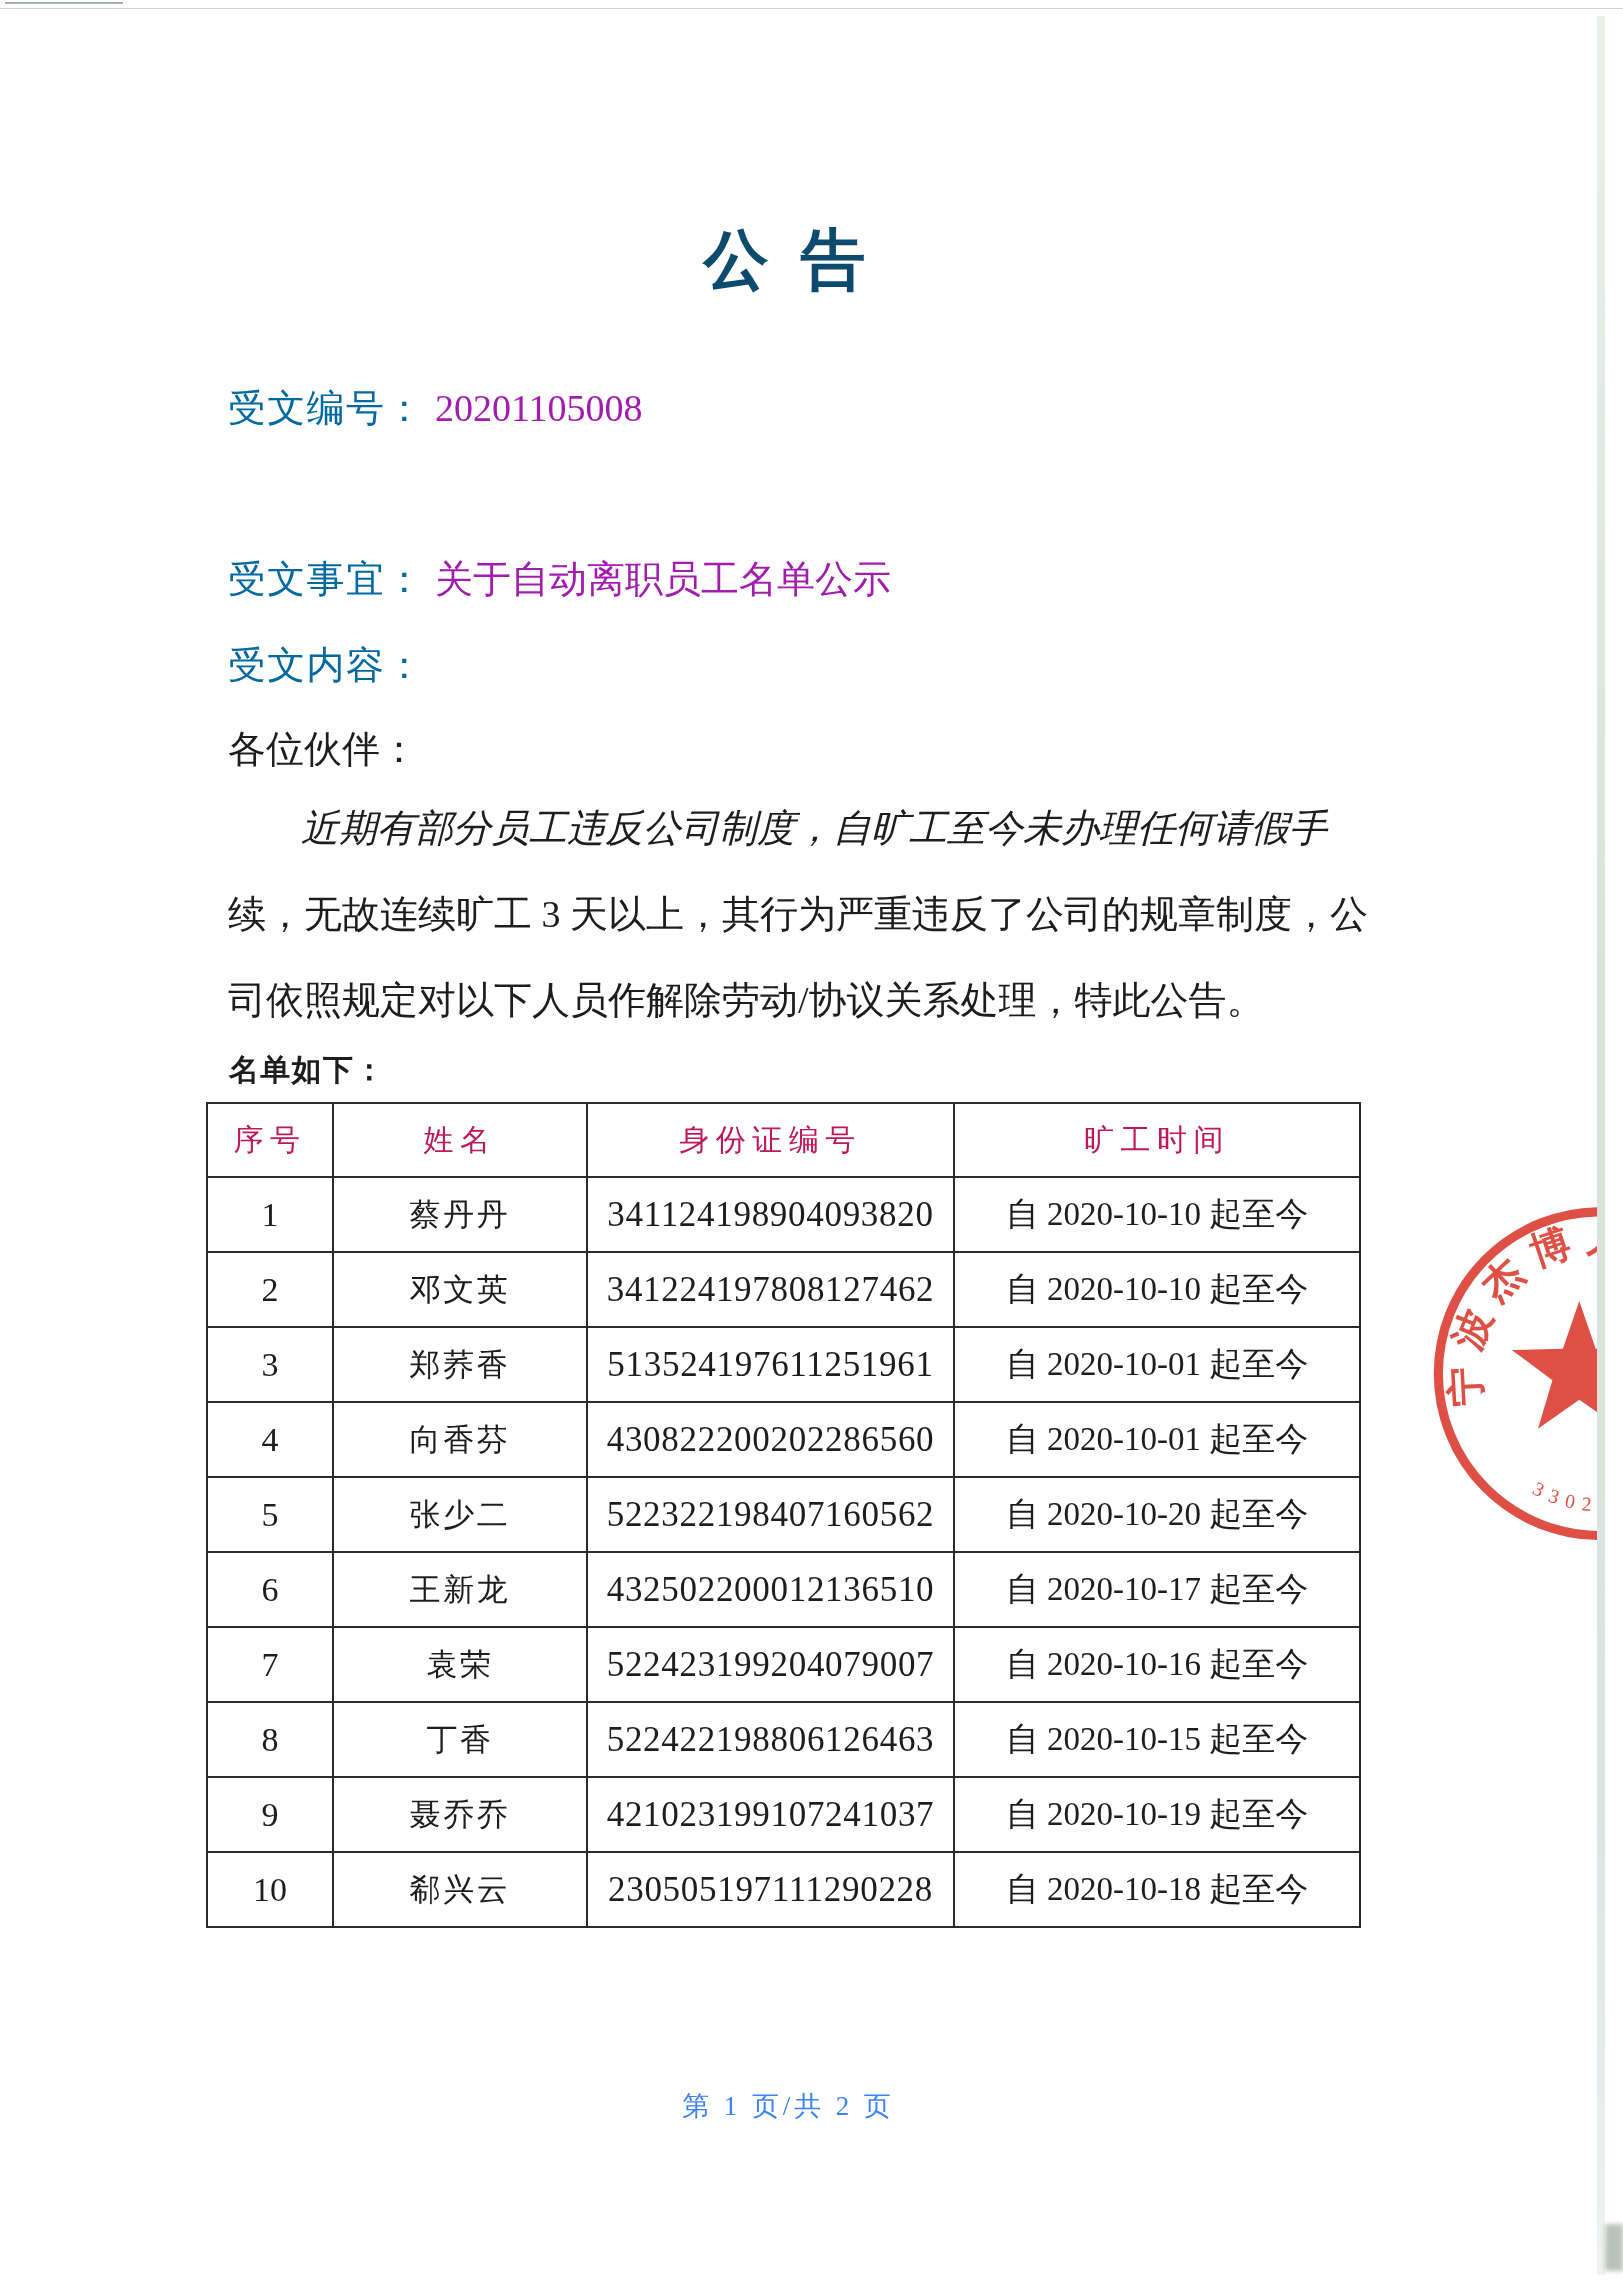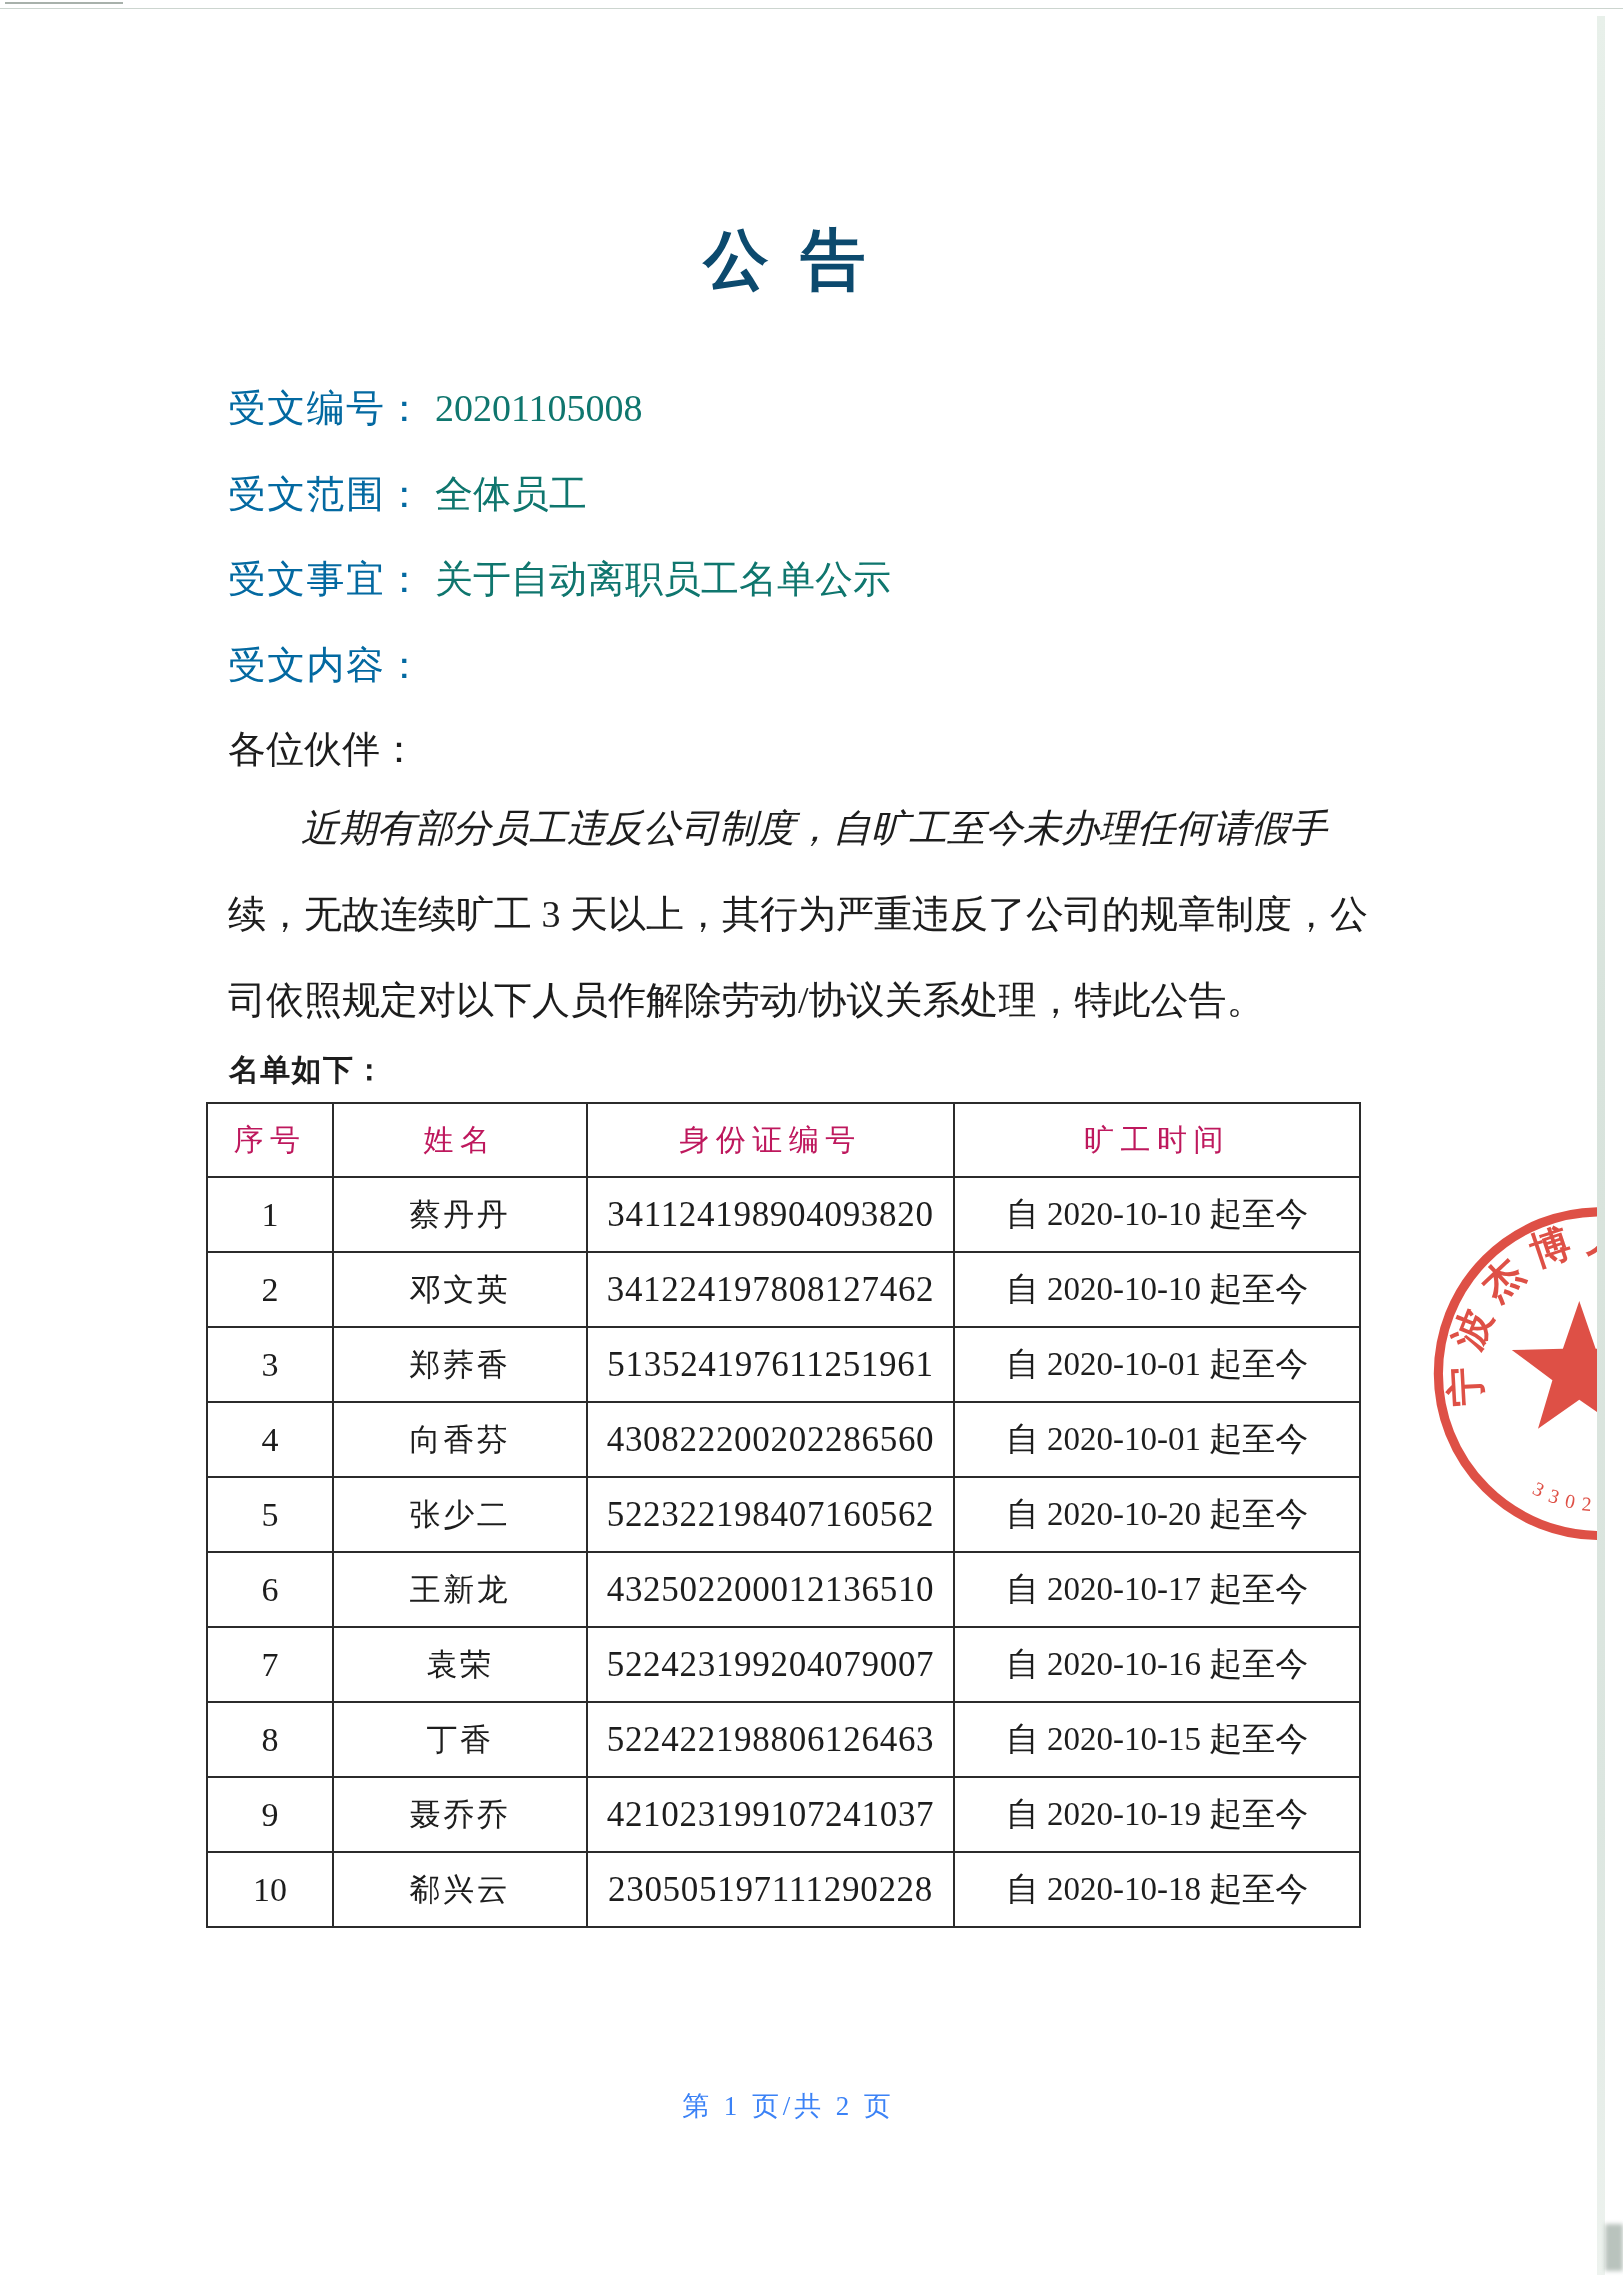--- a/index.html
+++ b/index.html
@@ -21,21 +21,21 @@
   
   .doc-title{
     position:absolute;top:216px;left:0;width:1577px;
     text-align:center;font-size:65px;font-weight:bold;letter-spacing:7.9px;
     color:#0c4a6e;
   }
 
   
   .field-row{position:absolute;left:228px;height:46px;white-space:nowrap;font-size:38px;}
   .field-label{font-weight:normal;color:#0369a1;letter-spacing:1.3px;}
-  .field-value{margin-left:10.5px;color:#0f766e;}
+  .field-value{margin-left:10.5px;color:#a21caf;}
   .row-0{top:383px;}
   .row-1{top:469px;}
   .row-2{top:554px;}
   .row-3{top:640px;}
 
   .salutation{position:absolute;left:228px;top:724px;font-size:38px;white-space:nowrap;}
 
   .body-paragraph{position:absolute;left:228px;top:785px;width:1152px;font-size:38px;line-height:86px;}
   .body-line{white-space:nowrap;}
   .body-line.indented{text-indent:73px;font-style:italic;}
@@ -79,23 +79,20 @@
 
   <div class="top-scan-line"></div>
   <div class="top-scan-line-dark"></div>
   <div class="right-scan-strip"></div>
   <div class="corner-smudge"></div>
 
   <div class="doc-title">公 告</div>
 
   <div class="field-row row-0">
     <span class="field-label">受文编号：</span><span class="field-value">20201105008</span>
-  </div>
-  <div class="field-row row-1">
-    <span class="field-label">受文范围：</span><span class="field-value">全体员工</span>
   </div>
   <div class="field-row row-2">
     <span class="field-label">受文事宜：</span><span class="field-value">关于自动离职员工名单公示</span>
   </div>
   <div class="field-row row-3">
     <span class="field-label">受文内容：</span><span class="field-value"></span>
   </div>
 
   <div class="salutation">各位伙伴：</div>
 

